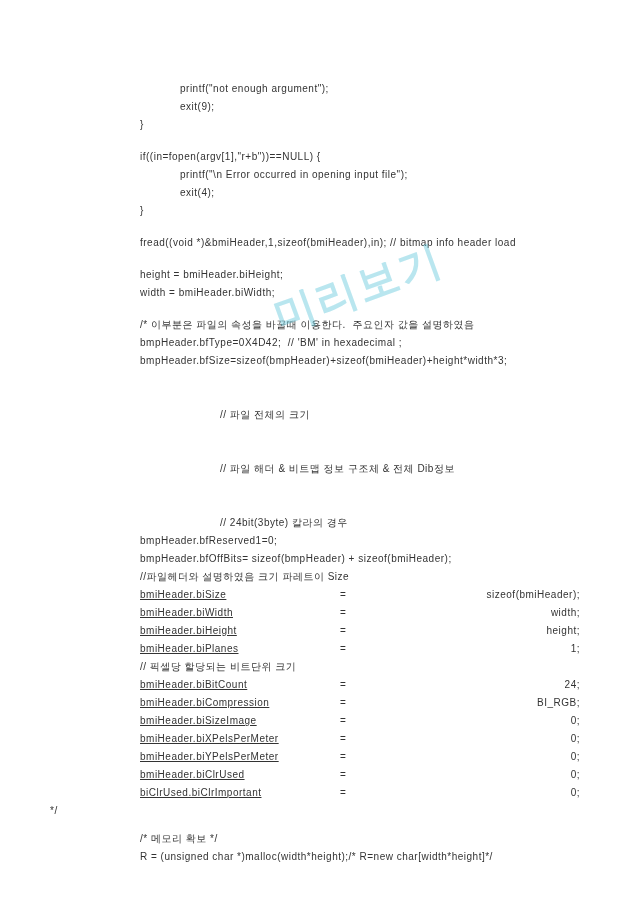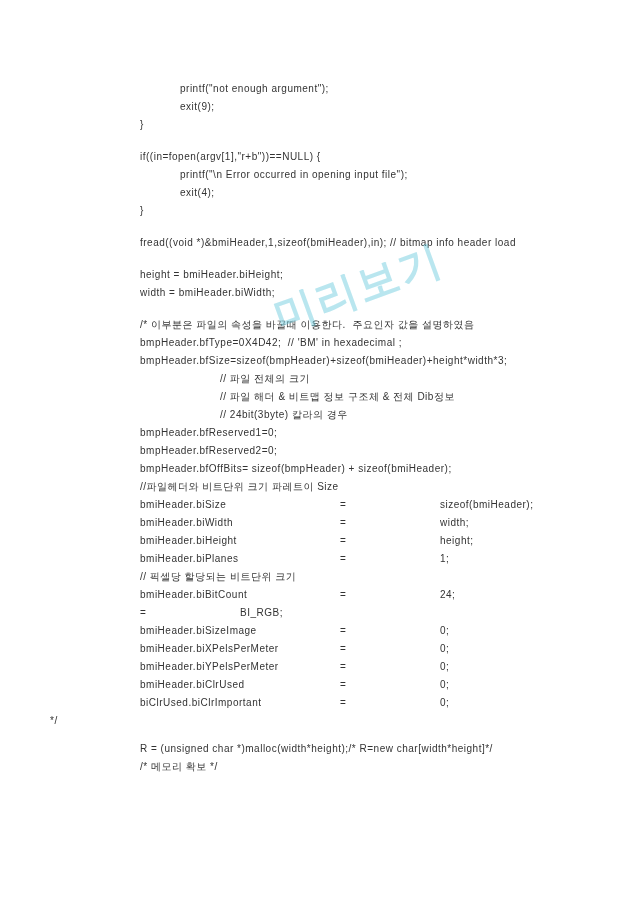--- a/index.html
+++ b/index.html
@@ -19,29 +19,29 @@
       line-height: 1.8;
       position: relative;
     }
     .code-line {
       white-space: pre;
       font-family: 'Arial', sans-serif;
       letter-spacing: 0.5px;
     }
     .indent1 { padding-left: 40px; }
     .indent2 { padding-left: 80px; }
-    .indent3 { padding-left: 120px; }
+    .indent3 { padding-left: 120px; margin-top: 36px; }
     .blank { height: 14px; }
     .table-row {
       display: flex;
       white-space: pre;
     }
-    .col1 { width: 200px; flex-shrink: 0; }
+    .col1 { width: 200px; flex-shrink: 0; text-decoration: underline; }
     .col2 { width: 100px; flex-shrink: 0; text-align: left; }
-    .col3 { flex: 1; text-align: left; }
+    .col3 { flex: 1; text-align: right; }
     .star-col {
       position: absolute;
       left: 50px;
     }
     .watermark {
       position: absolute;
       top: 260px;
       left: 270px;
       font-size: 42px;
       font-weight: bold;
@@ -73,42 +73,41 @@
       <div class="code-line indent1">height = bmiHeader.biHeight;</div>
       <div class="code-line indent1">width = bmiHeader.biWidth;</div>
       <div class="blank"></div>
       <div class="code-line indent1">/* 이부분은 파일의 속성을 바꿀때 이용한다.  주요인자 값을 설명하였음</div>
       <div class="code-line indent1">bmpHeader.bfType=0X4D42;  // 'BM' in hexadecimal ;</div>
       <div class="code-line indent1">bmpHeader.bfSize=sizeof(bmpHeader)+sizeof(bmiHeader)+height*width*3;</div>
       <div class="code-line indent3">// 파일 전체의 크기</div>
       <div class="code-line indent3">// 파일 해더 &amp; 비트맵 정보 구조체 &amp; 전체 Dib정보</div>
       <div class="code-line indent3">// 24bit(3byte) 칼라의 경우</div>
       <div class="code-line indent1">bmpHeader.bfReserved1=0;</div>
-      <div class="code-line indent1">bmpHeader.bfReserved2=0;</div>
       <div class="code-line indent1">bmpHeader.bfOffBits= sizeof(bmpHeader) + sizeof(bmiHeader);</div>
-      <div class="code-line indent1">//파일헤더와 비트단위 크기 파레트이 Size</div>
+      <div class="code-line indent1">//파일헤더와 설명하였음 크기 파레트이 Size</div>
     </div>
 
   <div id="table1" class="indent1">
       <div class="table-row code-line"><span class="col1">bmiHeader.biSize</span><span class="col2">=</span><span class="col3">sizeof(bmiHeader);</span></div>
       <div class="table-row code-line"><span class="col1">bmiHeader.biWidth</span><span class="col2">=</span><span class="col3">width;</span></div>
       <div class="table-row code-line"><span class="col1">bmiHeader.biHeight</span><span class="col2">=</span><span class="col3">height;</span></div>
       <div class="table-row code-line"><span class="col1">bmiHeader.biPlanes</span><span class="col2">=</span><span class="col3">1;</span></div>
     </div>
   <div class="code-line indent1">// 픽셀당 할당되는 비트단위 크기</div>
   <div id="table2" class="indent1">
       <div class="table-row code-line"><span class="col1">bmiHeader.biBitCount</span><span class="col2">=</span><span class="col3">24;</span></div>
-      <div class="table-row code-line"><span class="col2">=</span><span class="col3">BI_RGB;</span></div>
+      <div class="table-row code-line"><span class="col1">bmiHeader.biCompression</span><span class="col2">=</span><span class="col3">BI_RGB;</span></div>
       <div class="table-row code-line"><span class="col1">bmiHeader.biSizeImage</span><span class="col2">=</span><span class="col3">0;</span></div>
       <div class="table-row code-line"><span class="col1">bmiHeader.biXPelsPerMeter</span><span class="col2">=</span><span class="col3">0;</span></div>
       <div class="table-row code-line"><span class="col1">bmiHeader.biYPelsPerMeter</span><span class="col2">=</span><span class="col3">0;</span></div>
       <div class="table-row code-line"><span class="col1">bmiHeader.biClrUsed</span><span class="col2">=</span><span class="col3">0;</span></div>
       <div class="table-row code-line"><span class="col1">biClrUsed.biClrImportant</span><span class="col2">=</span><span class="col3">0;</span></div>
     </div>
 
   <div class="code-line star-col">*/</div>
   <div class="blank"></div>
   <div class="blank"></div>
   <div id="footer-lines">
+      <div class="code-line indent1">/* 메모리 확보 */</div>
       <div class="code-line indent1">R = (unsigned char *)malloc(width*height);/* R=new char[width*height]*/</div>
-      <div class="code-line indent1">/* 메모리 확보 */</div>
     </div>
 </div>
 
 </body></html>

